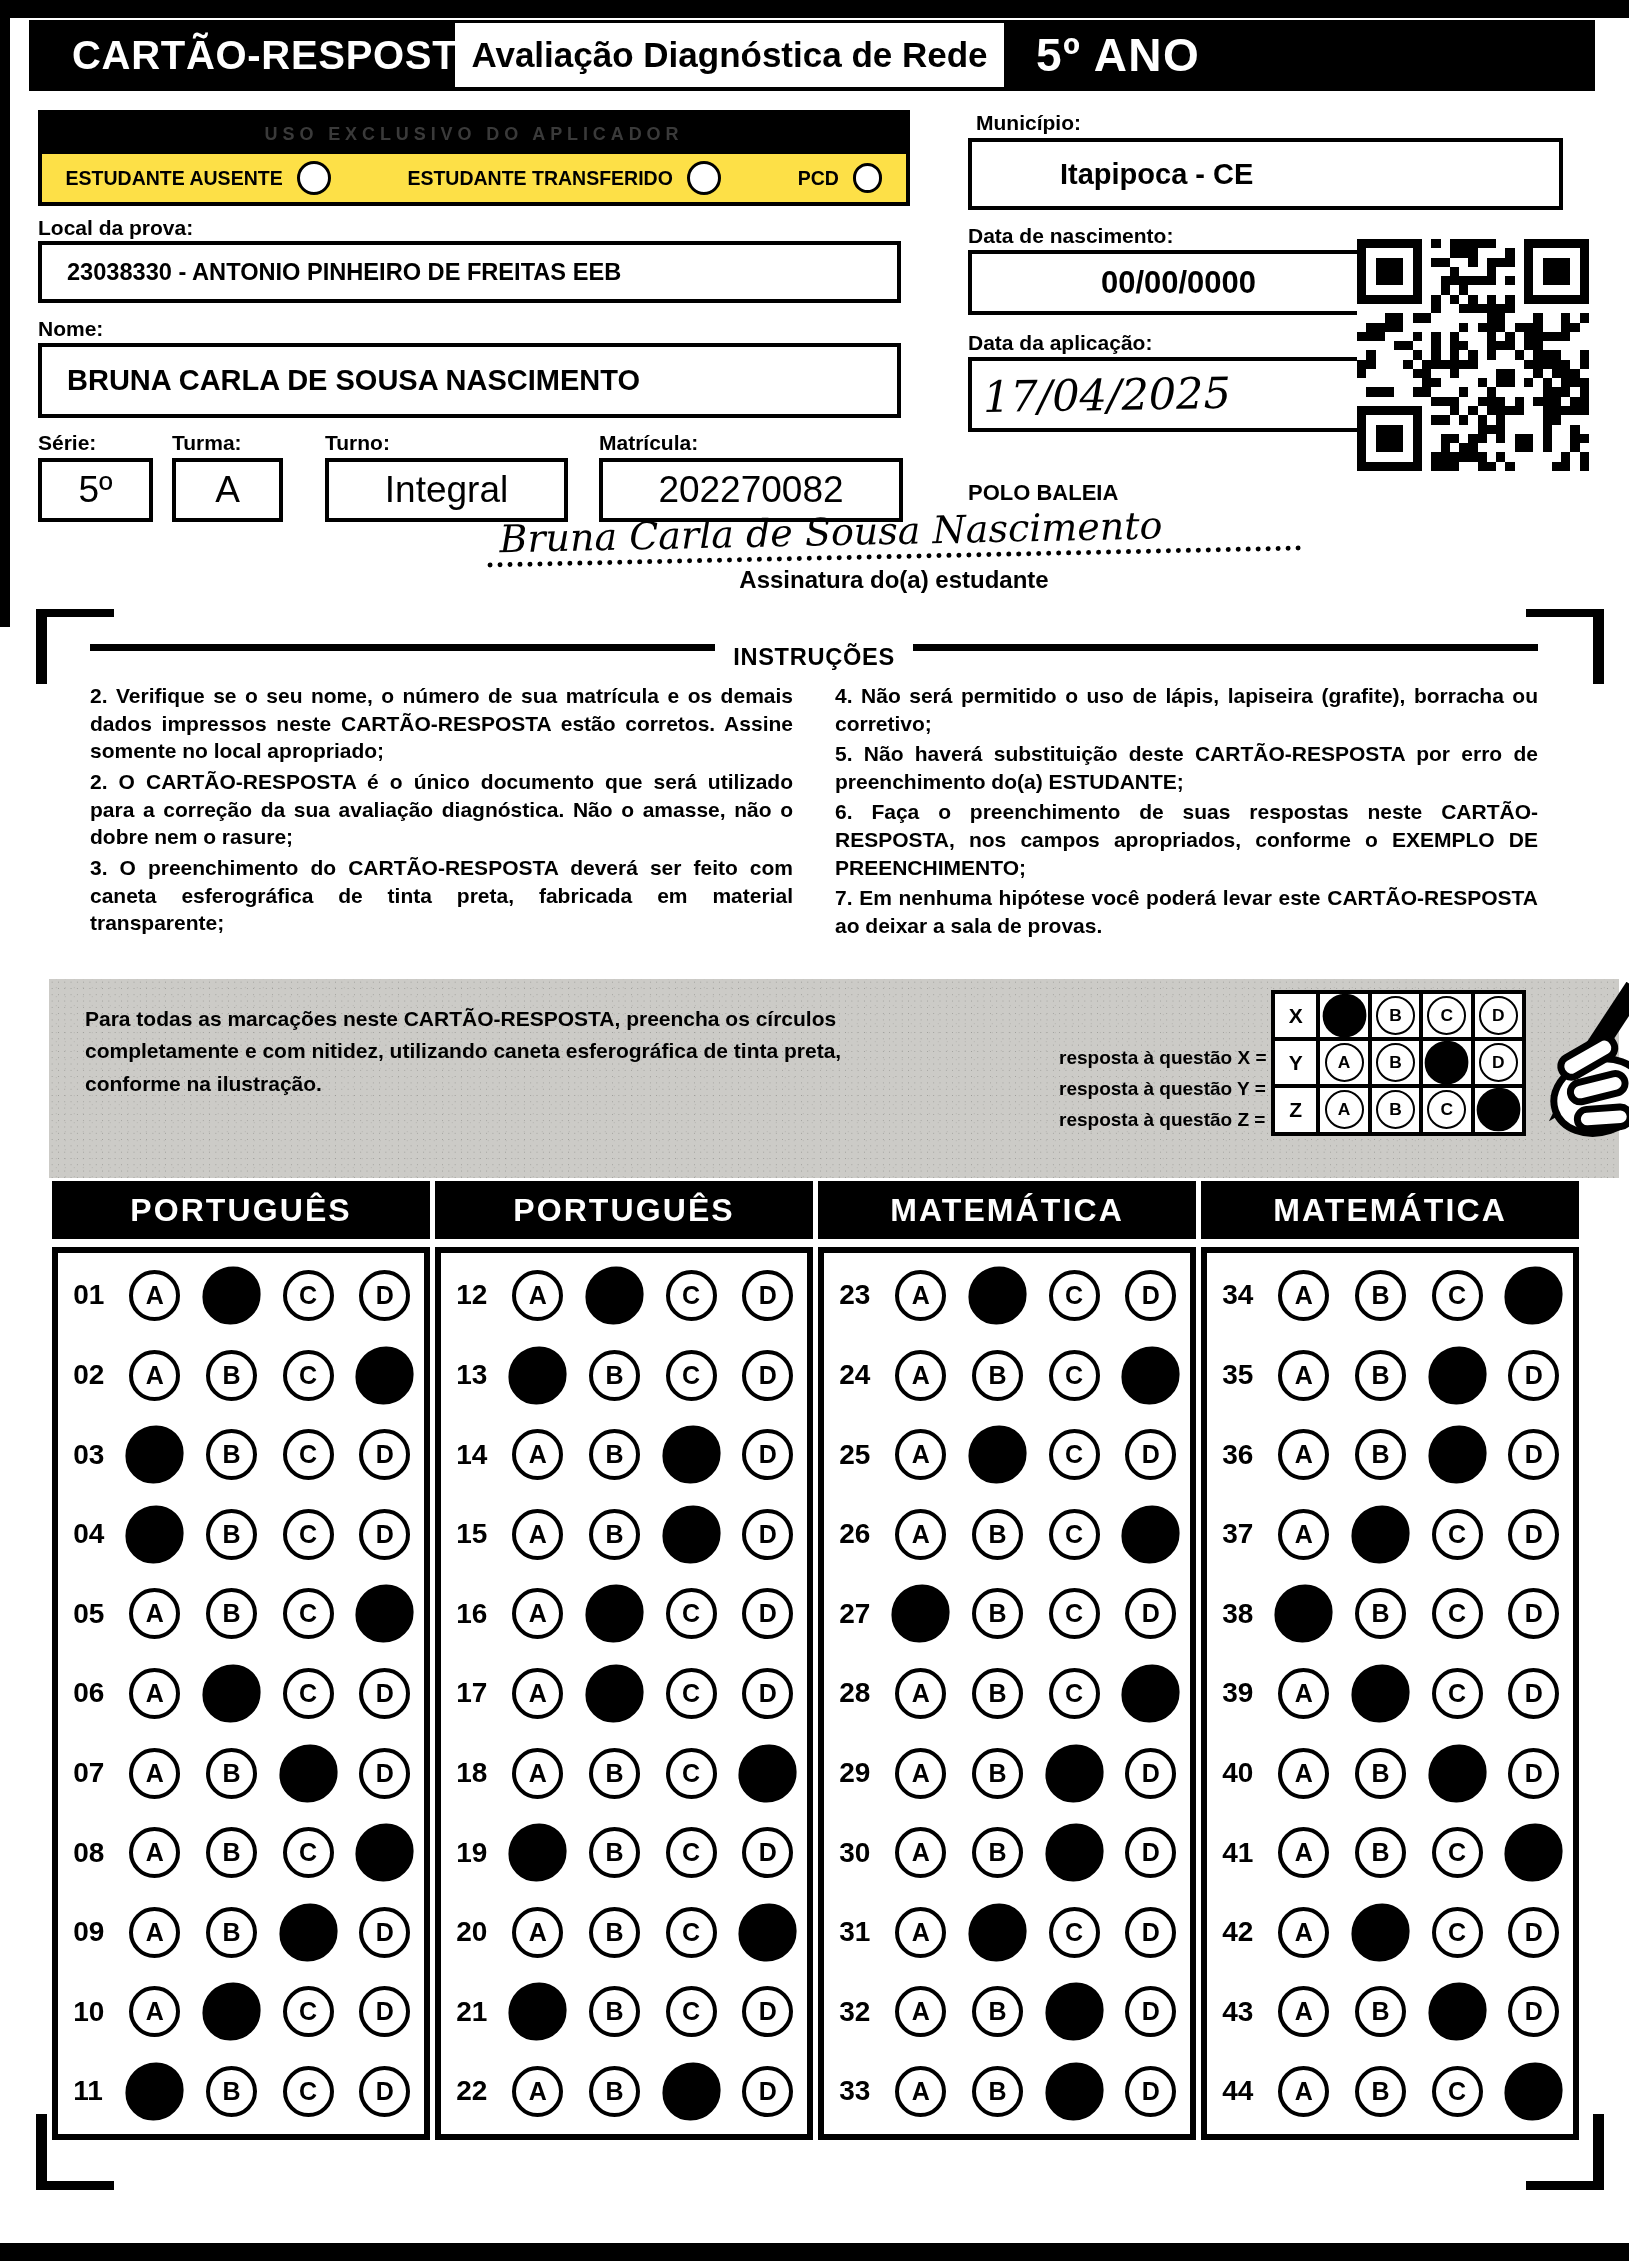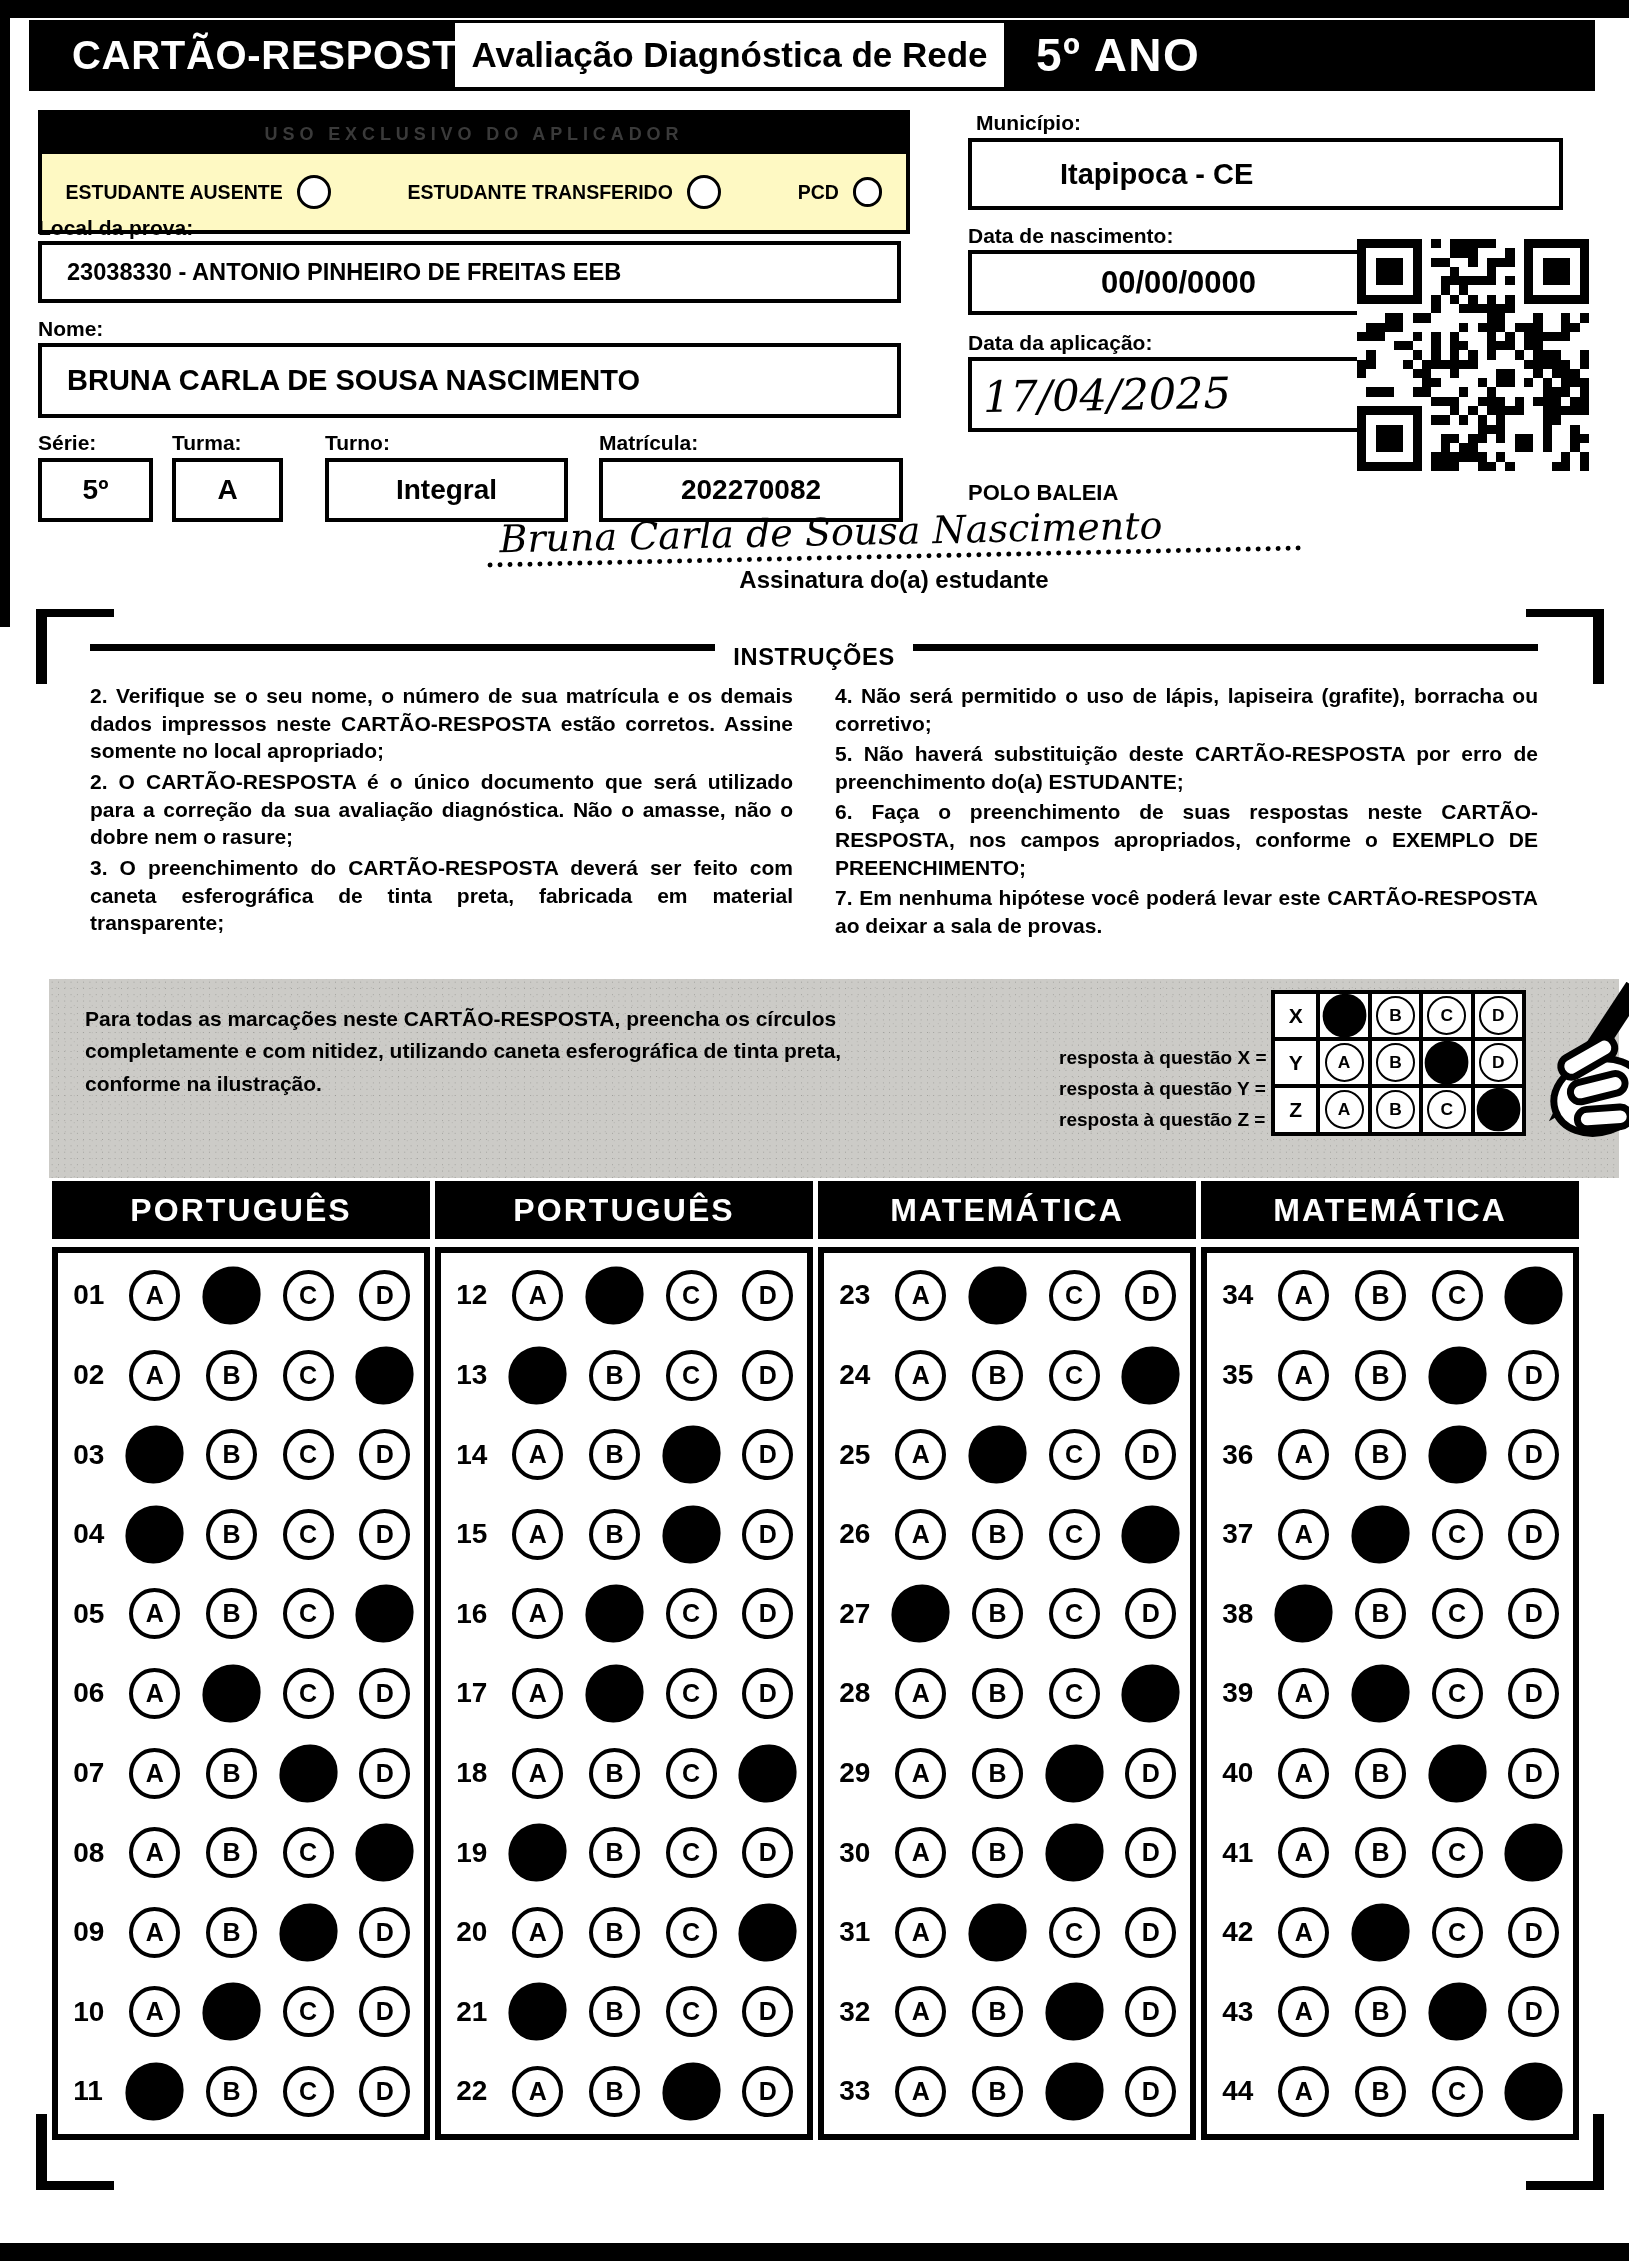--- a/index.html
+++ b/index.html
@@ -15,21 +15,21 @@
                 color:#fff;font-size:40px;font-weight:700;letter-spacing:0.7px;}
   #header-subtitle-box{position:absolute;left:426px;top:3.5px;width:549px;height:64px;background:#fff;
                 display:flex;align-items:center;justify-content:center;}
   #header-subtitle-box span{font-size:35px;font-weight:700;}
   #header-grade{position:absolute;left:1007px;top:0;height:71px;display:flex;align-items:center;
                 color:#fff;font-size:46px;font-weight:700;letter-spacing:1.4px;}
   
   #aplicador{position:absolute;left:38px;top:110px;width:864px;border:4.9px solid #000;}
   #aplicador-bar{height:40px;background:#000;display:flex;align-items:center;justify-content:center;
                 color:#3a3a3a;font-size:18px;font-weight:700;letter-spacing:4.9px;}
-  #aplicador-options{height:76px;background:#fef9c3;display:flex;align-items:center;
+  #aplicador-options{height:48px;background:#fde047;display:flex;align-items:center;
                 justify-content:space-between;padding:0 23.6px;}
   .opt{display:flex;align-items:center;font-size:19.5px;font-weight:700;}
   .radio{width:28px;height:28px;border:3.5px solid #000;border-radius:50%;margin-left:14px;background:#fff;}
   .radio.small{width:23.6px;height:23.6px;}
   
   .field-label{position:absolute;font-size:21px;font-weight:700;}
   .field-box{position:absolute;border:4.9px solid #000;background:#fff;display:flex;align-items:center;}
   .field-value{font-size:25px;font-weight:700;}
   #local-label{left:38px;top:216px;}
   #local-box{left:38px;top:241px;width:855px;height:54px;}
@@ -38,21 +38,21 @@
   #nome-box{left:38px;top:343px;width:855px;height:67px;}
   #nome-box .field-value{padding-left:25px;font-size:29px;}
   #serie-label{left:38px;top:431px;}
   #serie-box{left:38px;top:458px;width:107px;height:56px;justify-content:center;}
   #turma-label{left:172px;top:431px;}
   #turma-box{left:172px;top:458px;width:103px;height:56px;justify-content:center;}
   #turno-label{left:325px;top:431px;}
   #turno-box{left:325px;top:458px;width:235px;height:56px;justify-content:center;}
   #matricula-label{left:599px;top:431px;}
   #matricula-box{left:599px;top:458px;width:296px;height:56px;justify-content:center;}
-  .center-val{font-size:28px;font-weight:700;}
+  .center-val{font-size:37px;font-weight:400;}
   #municipio-label{left:968px;top:111px;margin-left:8px;}
   #municipio-box{left:968px;top:138px;width:587px;height:64px;}
   #municipio-box .field-value{padding-left:88px;font-size:29px;}
   #nascimento-label{left:968px;top:224px;}
   #nascimento-box{left:968px;top:250px;width:413px;height:57px;justify-content:center;}
   #nascimento-box .field-value{font-size:31px;}
   #aplicacao-label{left:968px;top:331px;}
   #aplicacao-box{left:968px;top:357px;width:413px;height:67px;}
   .handwriting{font-family:"DejaVu Serif",serif;font-style:italic;font-weight:400;}
   #aplicacao-box .handwriting{font-size:43px;padding-left:11px;transform:rotate(-1deg);}

